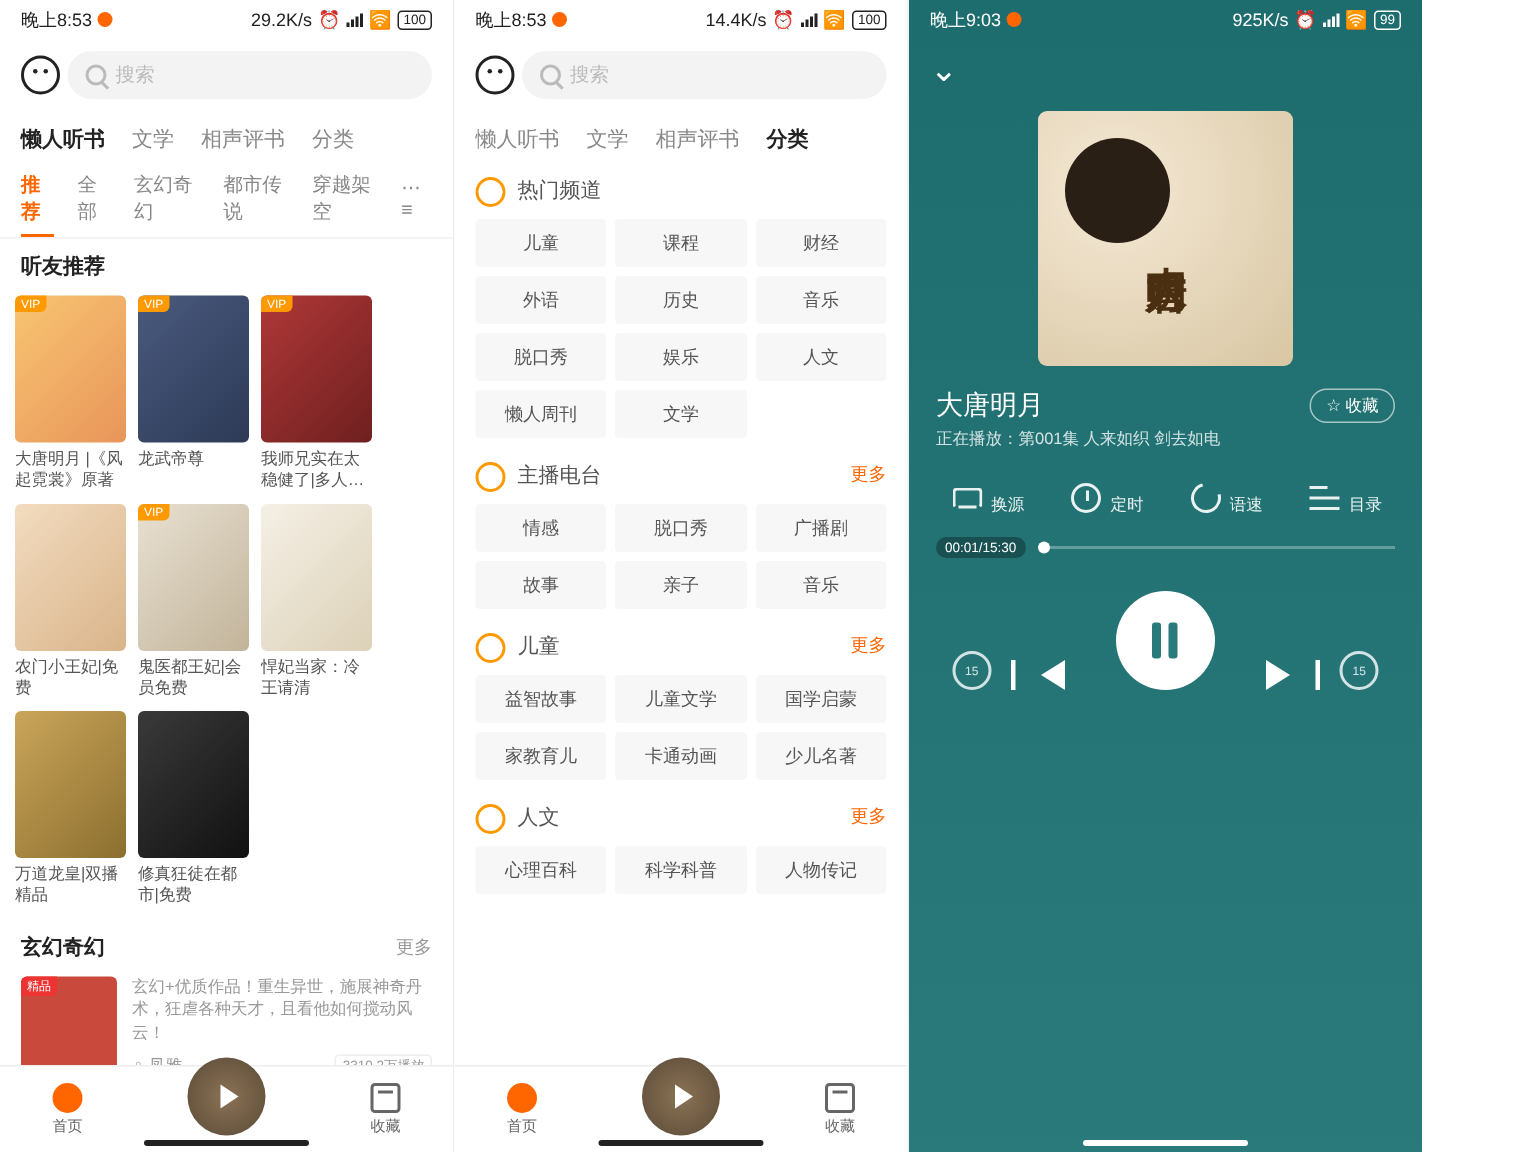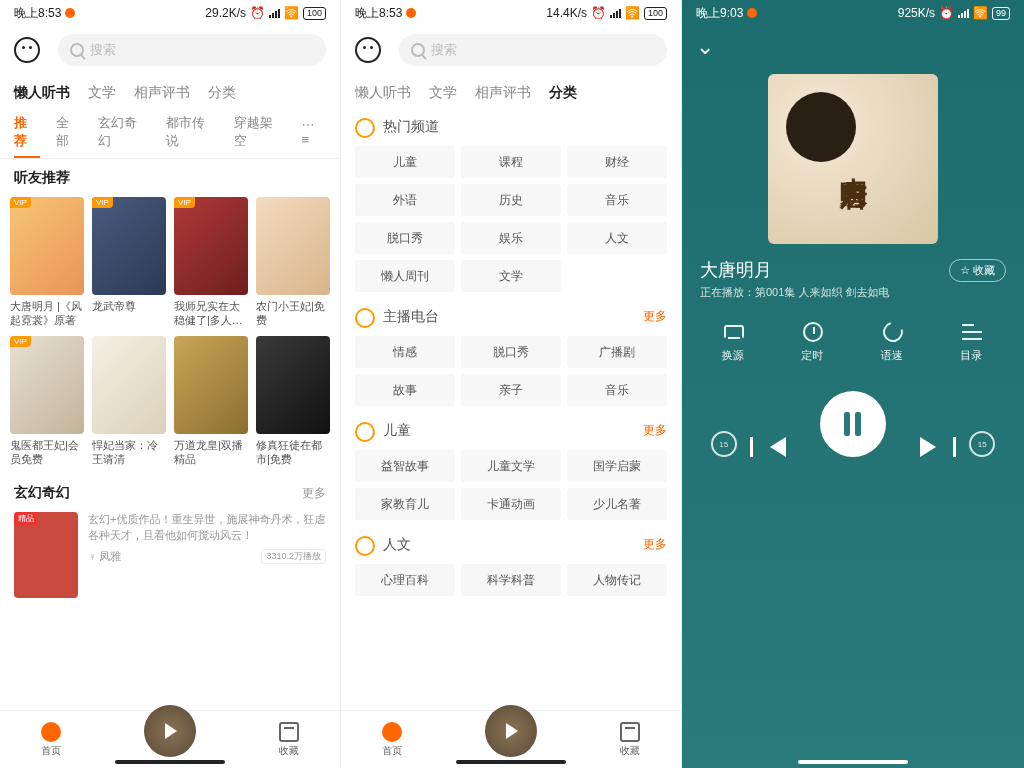--- a/index.html
+++ b/index.html
@@ -1,32 +1,32 @@
 <!DOCTYPE html>
 <html><head>
 <meta charset="utf-8">
 <style>
 *{margin:0;padding:0;box-sizing:border-box;font-family:-apple-system,"PingFang SC","Microsoft YaHei",sans-serif}
 body{background:#fff;width:1024px;height:768px;overflow:hidden;display:flex}
 .pane{height:768px;position:relative;overflow:hidden}
-.pane-a,.pane-b{width:341px;background:#fff;border-right:1px solid #eee}
+.pane-a,.pane-b{width:303px;background:#fff;border-right:1px solid #eee}
 .pane-c{width:342px;background:linear-gradient(#1e6d6e,#2a7a7b);color:#fff}
 
 
 .status{height:26px;display:flex;align-items:center;justify-content:space-between;padding:0 14px;font-size:12px;color:#222}
 .pane-c .status{color:#fff}
 .status .l,.status .r{display:flex;align-items:center;gap:4px}
 .status .sig{display:inline-flex;align-items:flex-end;gap:1px}
 .status .sig i{width:2px;background:currentColor;display:inline-block}
 .status .sig i:nth-child(1){height:3px}.status .sig i:nth-child(2){height:5px}.status .sig i:nth-child(3){height:7px}.status .sig i:nth-child(4){height:9px}
 .status .batt{border:1px solid currentColor;border-radius:3px;padding:0 3px;font-size:9px;line-height:11px}
 .status .dot{width:10px;height:10px;background:#f60;border-radius:50%}
 
 
-.srow{display:flex;align-items:center;gap:18px;padding:8px 14px}
+.srow{display:flex;align-items:center;gap:5px;padding:8px 14px}
 .smiley{width:26px;height:26px;border:2px solid #222;border-radius:50%;position:relative;flex-shrink:0}
 .smiley::before,.smiley::after{content:"";position:absolute;width:3px;height:3px;background:#222;border-radius:50%;top:7px}
 .smiley::before{left:6px}.smiley::after{right:6px}
 .sbox{flex:1;background:#f3f3f3;border-radius:18px;height:32px;display:flex;align-items:center;padding:0 12px;color:#bbb;font-size:13px;gap:6px}
 .sicon{width:14px;height:14px;border:2px solid #bbb;border-radius:50%;position:relative}
 .sicon::after{content:"";position:absolute;width:6px;height:2px;background:#bbb;bottom:-3px;right:-4px;transform:rotate(45deg)}
 
 
 .tabs{display:flex;gap:18px;padding:10px 14px 6px;font-size:14px;color:#888}
 .tabs .act{color:#222;font-weight:600}
@@ -76,21 +76,21 @@
 
 .pc-top{display:flex;align-items:center;padding:8px 14px}
 .chev{font-size:22px}
 .pc-art{width:170px;height:170px;margin:6px auto 14px;border-radius:6px;background:radial-gradient(circle at 30% 30%,#f5e9d5,#d8c6a3);display:flex;align-items:center;justify-content:center;font-size:28px;color:#4a2f10;font-weight:700;writing-mode:vertical-rl;letter-spacing:2px;position:relative;overflow:hidden}
 .pc-art::before{content:"";position:absolute;width:70px;height:70px;border-radius:50%;background:#2a1f15;left:18px;top:18px}
 .pc-title{padding:0 18px;display:flex;justify-content:space-between;align-items:center}
 .pc-title h2{font-size:18px;font-weight:500}
 .favbtn{border:1px solid rgba(255,255,255,.6);border-radius:14px;padding:3px 10px;font-size:11px;display:flex;align-items:center;gap:3px}
 .pc-sub{padding:3px 18px 14px;font-size:11px;opacity:.8}
 .pc-ctrls{display:flex;justify-content:space-around;padding:6px 12px 10px}
-.pc-ctrls .c{display:flex;flex-direction:column;align-items:flex-start;gap:4px;font-size:11px;opacity:.9}
+.pc-ctrls .c{display:flex;flex-direction:row;align-items:flex-end;gap:4px;font-size:11px;opacity:.9}
 .pc-ctrls .ic{width:24px;height:24px;display:flex;align-items:center;justify-content:center}
 .ic-loop{width:20px;height:14px;border:2px solid #fff;border-radius:3px;border-bottom-color:transparent;position:relative}
 .ic-loop::after{content:"";position:absolute;bottom:-2px;left:2px;right:2px;height:2px;background:#fff}
 .ic-clock{width:20px;height:20px;border:2px solid #fff;border-radius:50%;position:relative}
 .ic-clock::after{content:"";position:absolute;top:3px;left:50%;width:2px;height:7px;background:#fff}
 .ic-speed{width:20px;height:20px;border:2px solid #fff;border-radius:50%;border-top-color:transparent;transform:rotate(30deg)}
 .ic-list{width:20px;height:16px;display:flex;flex-direction:column;justify-content:space-between}
 .ic-list i{height:2px;background:#fff}
 .ic-list i:first-child{width:60%}
 .progress{padding:4px 18px;display:flex;align-items:center;gap:8px;font-size:9px}
@@ -395,20 +395,24 @@
         <div class="ic">
           <div class="ic-list">
             <i></i>
             <i></i>
             <i></i>
           </div>
         </div>
         <span>目录</span>
       </div>
   </div>
+  <div class="progress">
+    <span class="prog-pill">00:01/15:30</span>
+    <div class="prog-bar"></div>
+  </div>
   <div class="transport">
     <div class="skip">15</div>
     <div class="prev"></div>
     <div class="bigplay">
         <i></i>
         <i></i>
       </div>
     <div class="next"></div>
     <div class="skip">15</div>
   </div>

